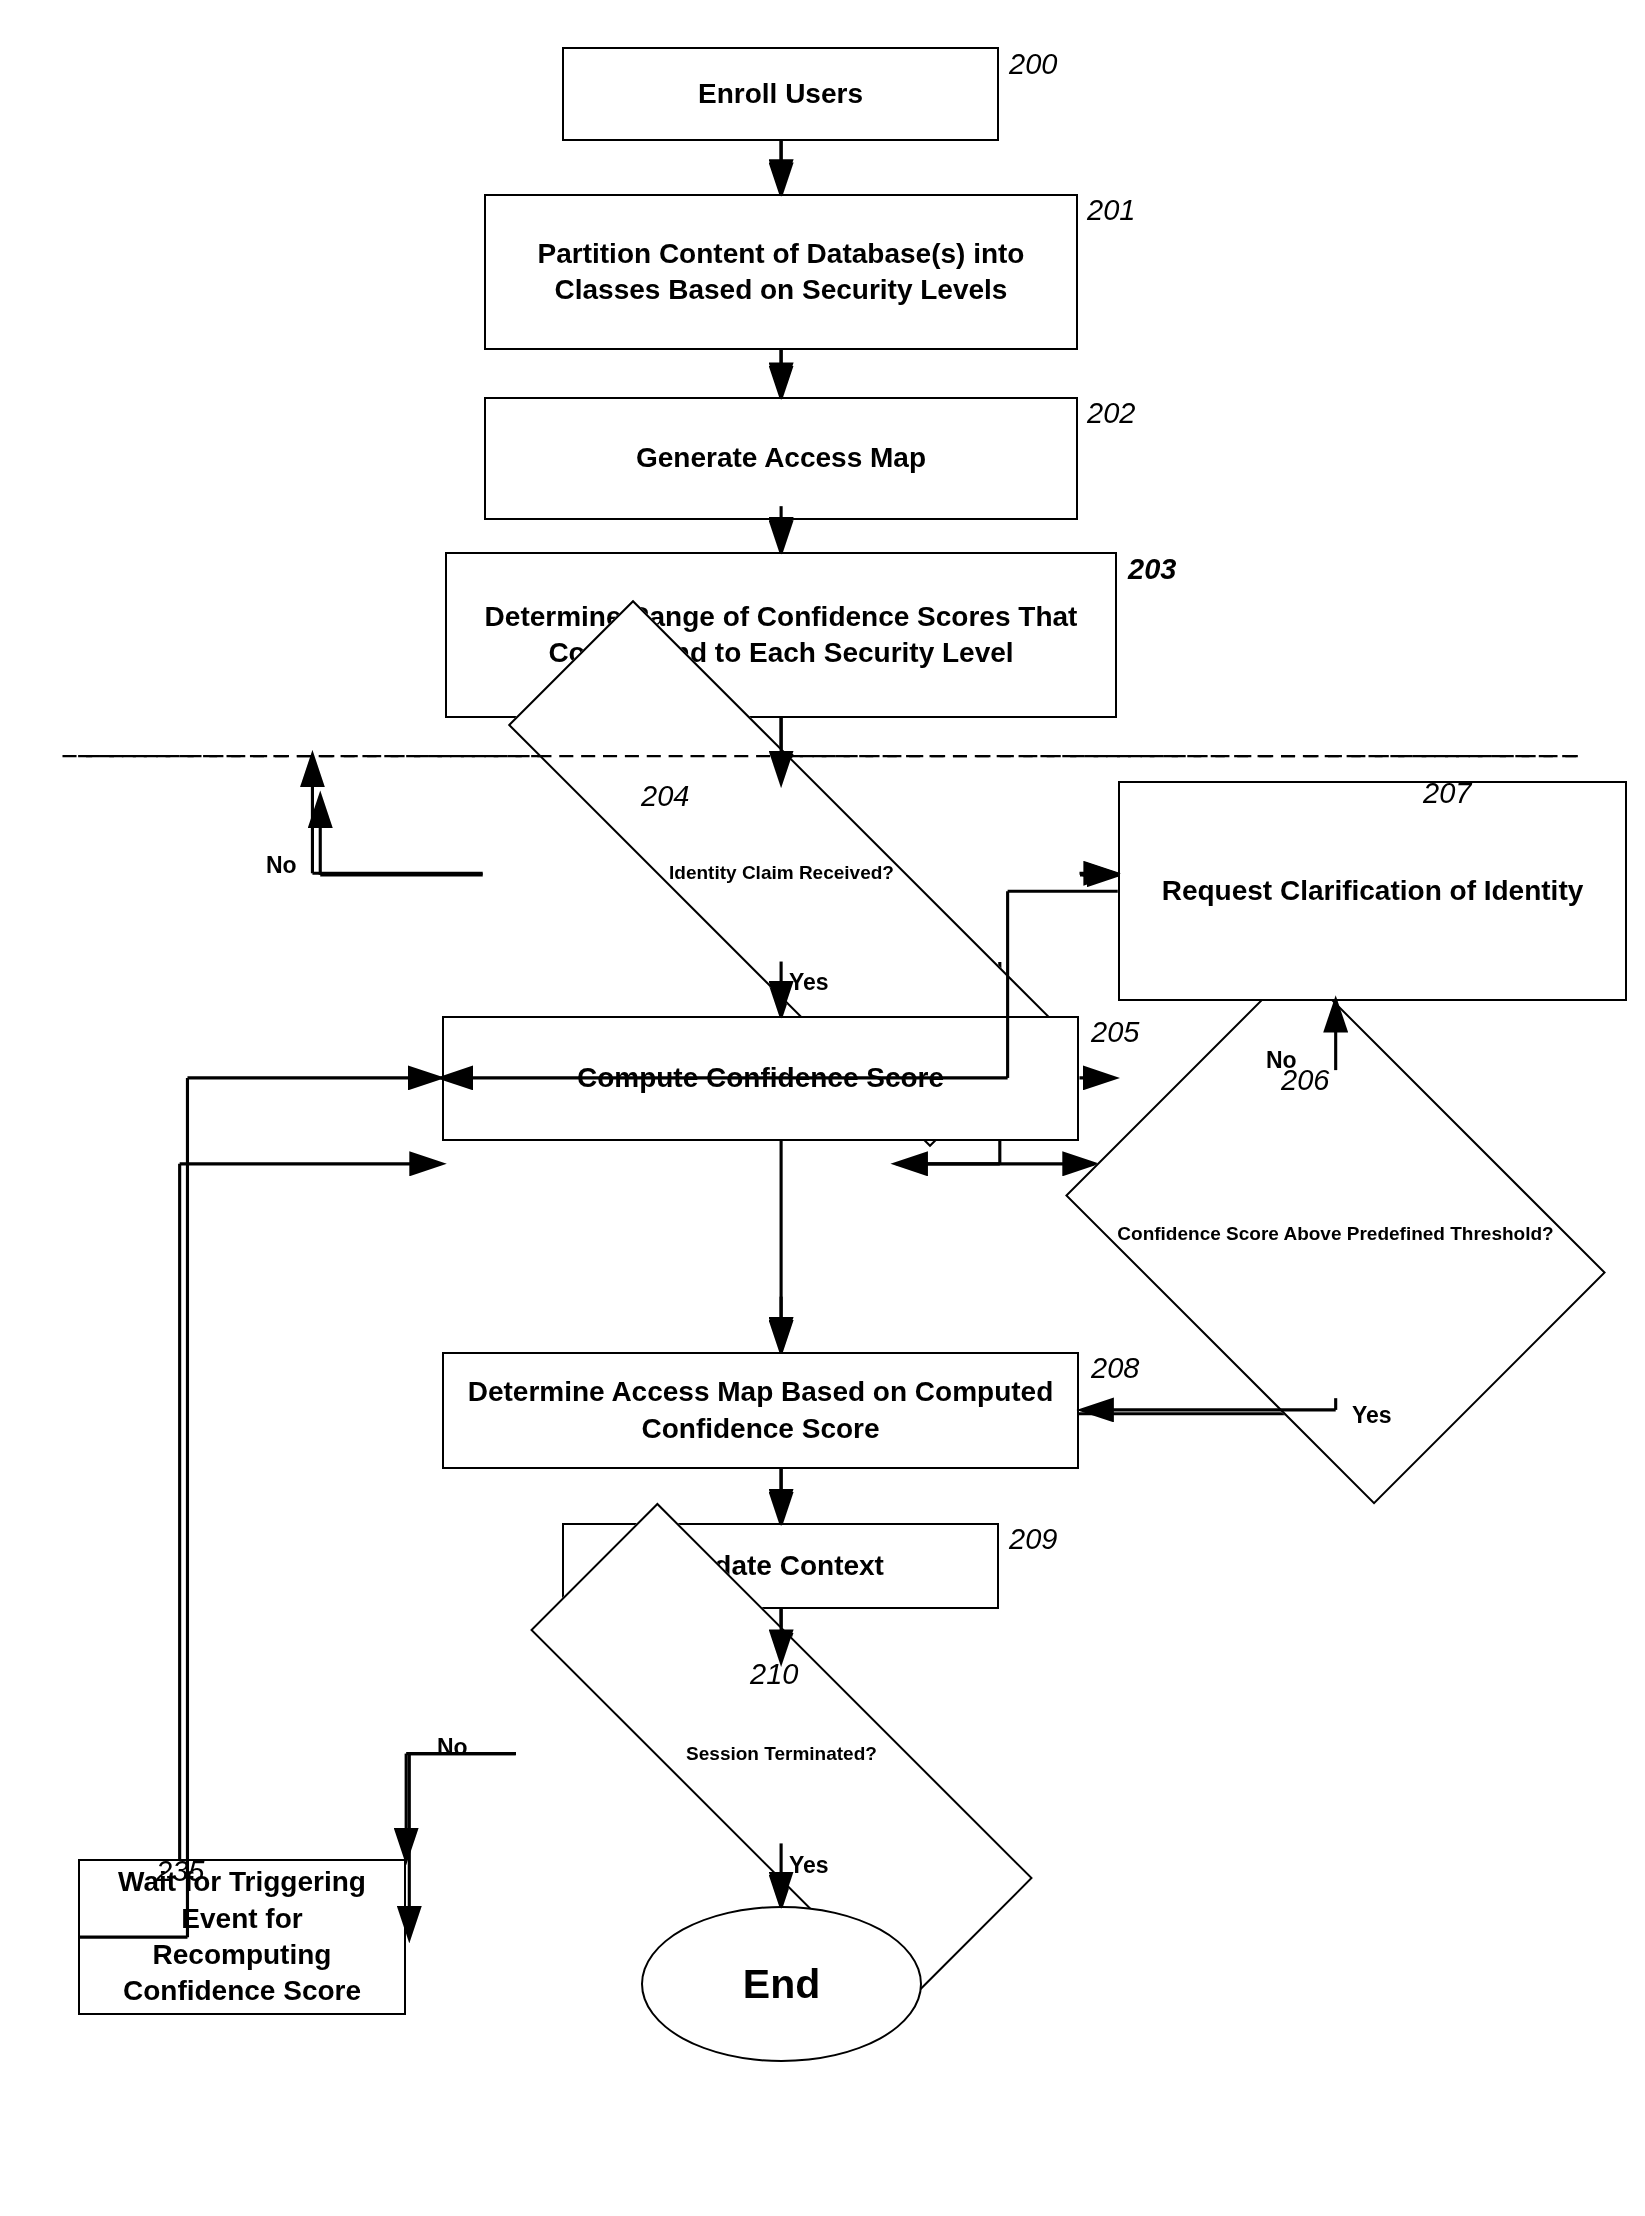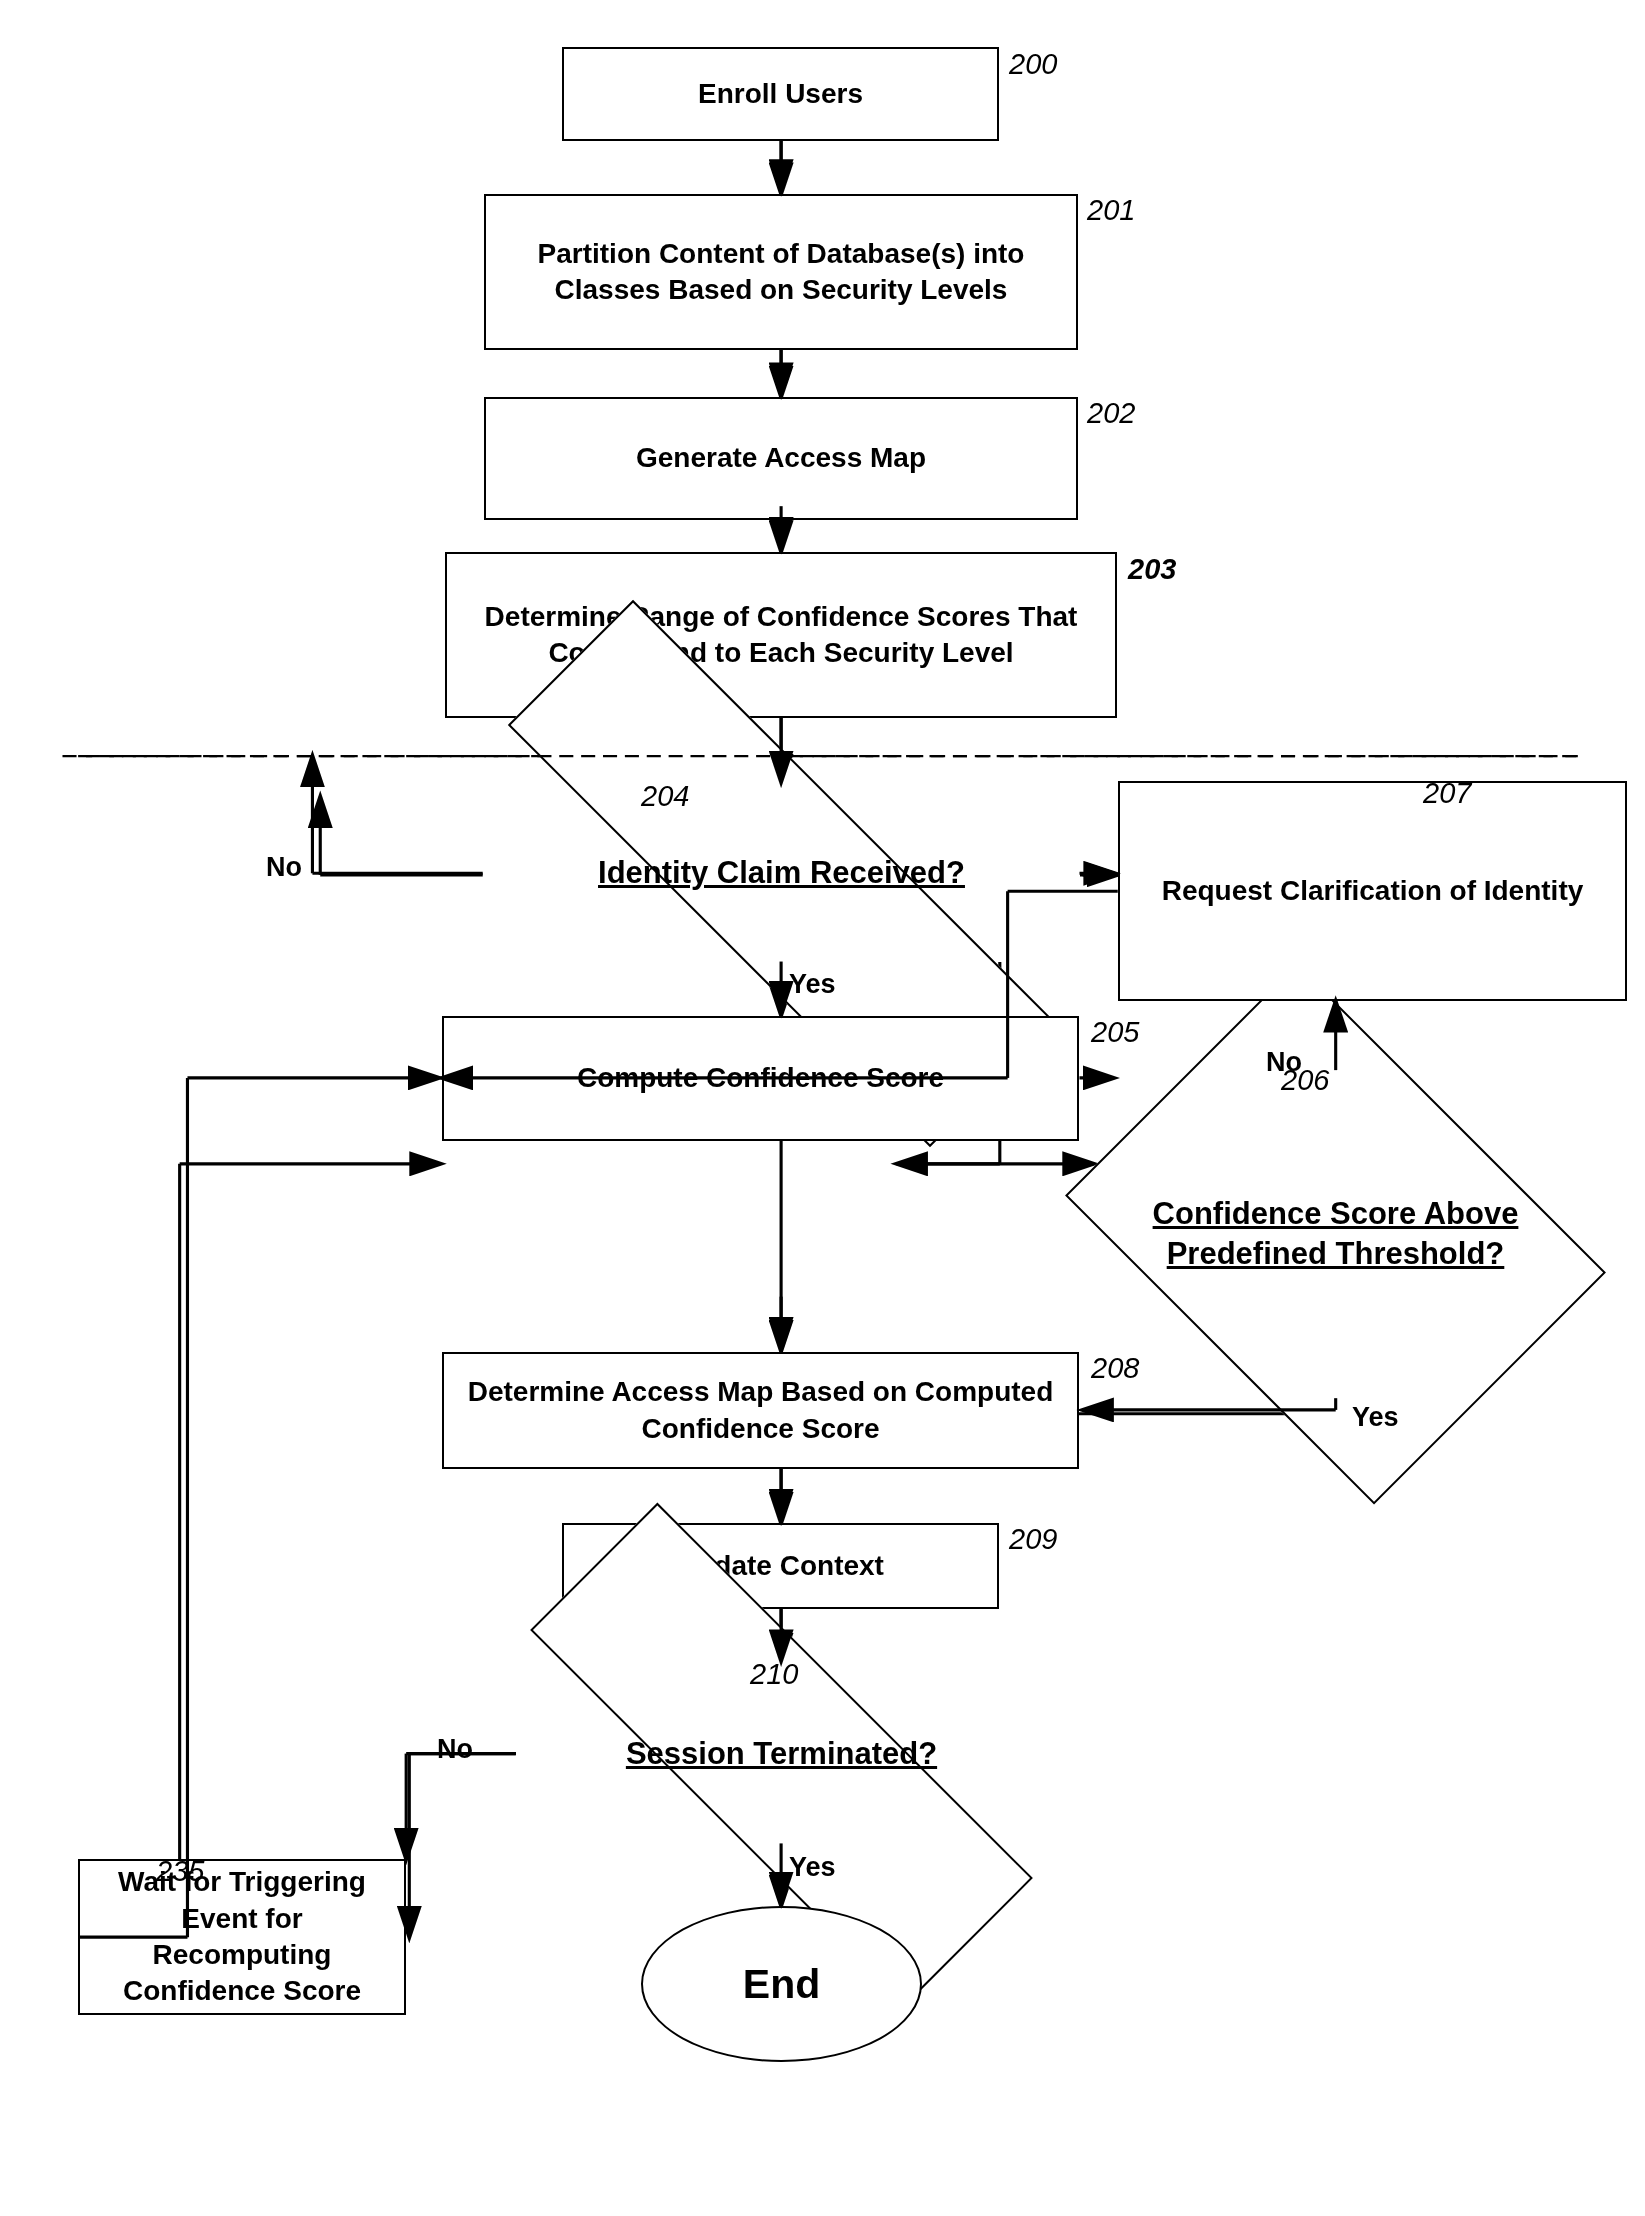--- a/index.html
+++ b/index.html
@@ -44,23 +44,22 @@
     .flow-diamond-inner {
       transform: rotate(45deg);
       border: 2.3px solid #000;
       background: #fff;
       position: absolute;
       top: 0; left: 0; right: 0; bottom: 0;
     }
     .flow-diamond-text {
       position: relative;
       z-index: 2;
-      font-size: 31px;
-      font-weight: bold;
-      text-decoration: underline;
+      font-size: 19px;
+      font-weight: bold;
     }
     .flow-oval {
       position: absolute;
       border: 2.3px solid #000;
       background: #fff;
       border-radius: 50%;
       display: flex;
       align-items: center;
       justify-content: center;
       text-align: center;
@@ -69,21 +68,21 @@
     }
     .label-num {
       position: absolute;
       font-size: 29px;
       font-style: italic;
       font-weight: normal;
       color: #000;
     }
     .arrow-label {
       position: absolute;
-      font-size: 27px;
+      font-size: 23px;
       font-weight: bold;
       color: #000;
     }
     
     .arrows-svg {
       position: absolute;
       top: 0; left: 0;
       width: 1645px;
       height: 2216px;
       pointer-events: none;

